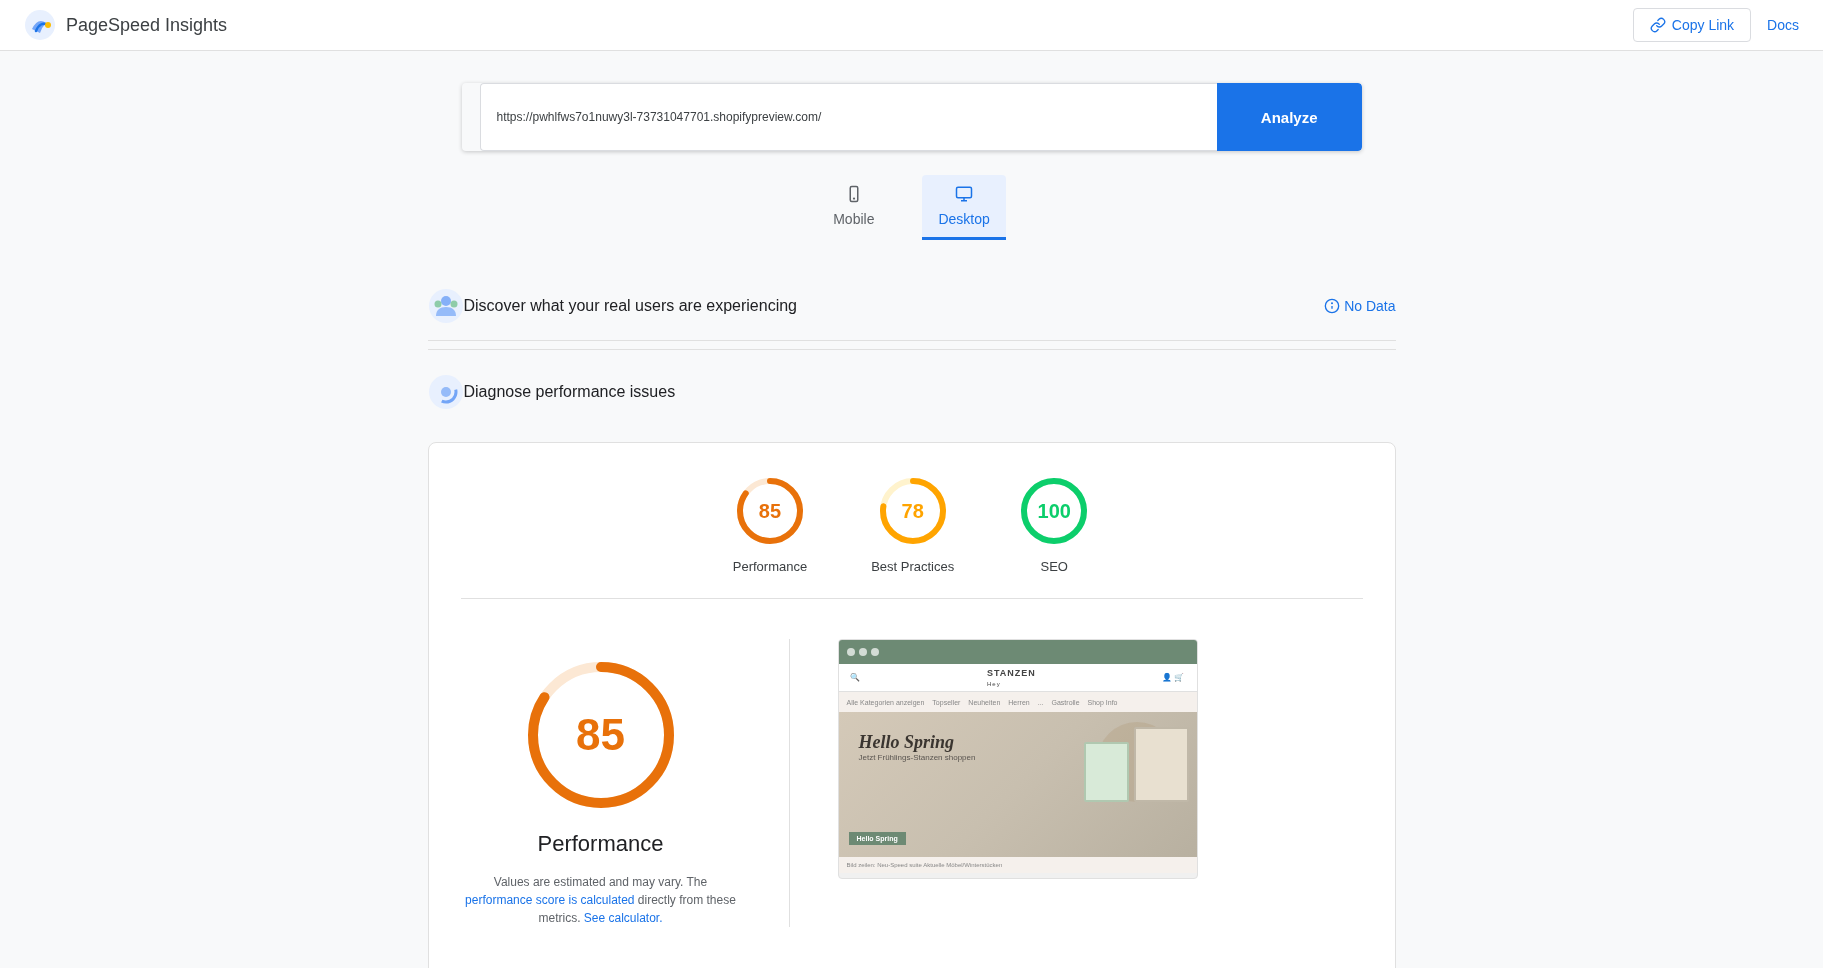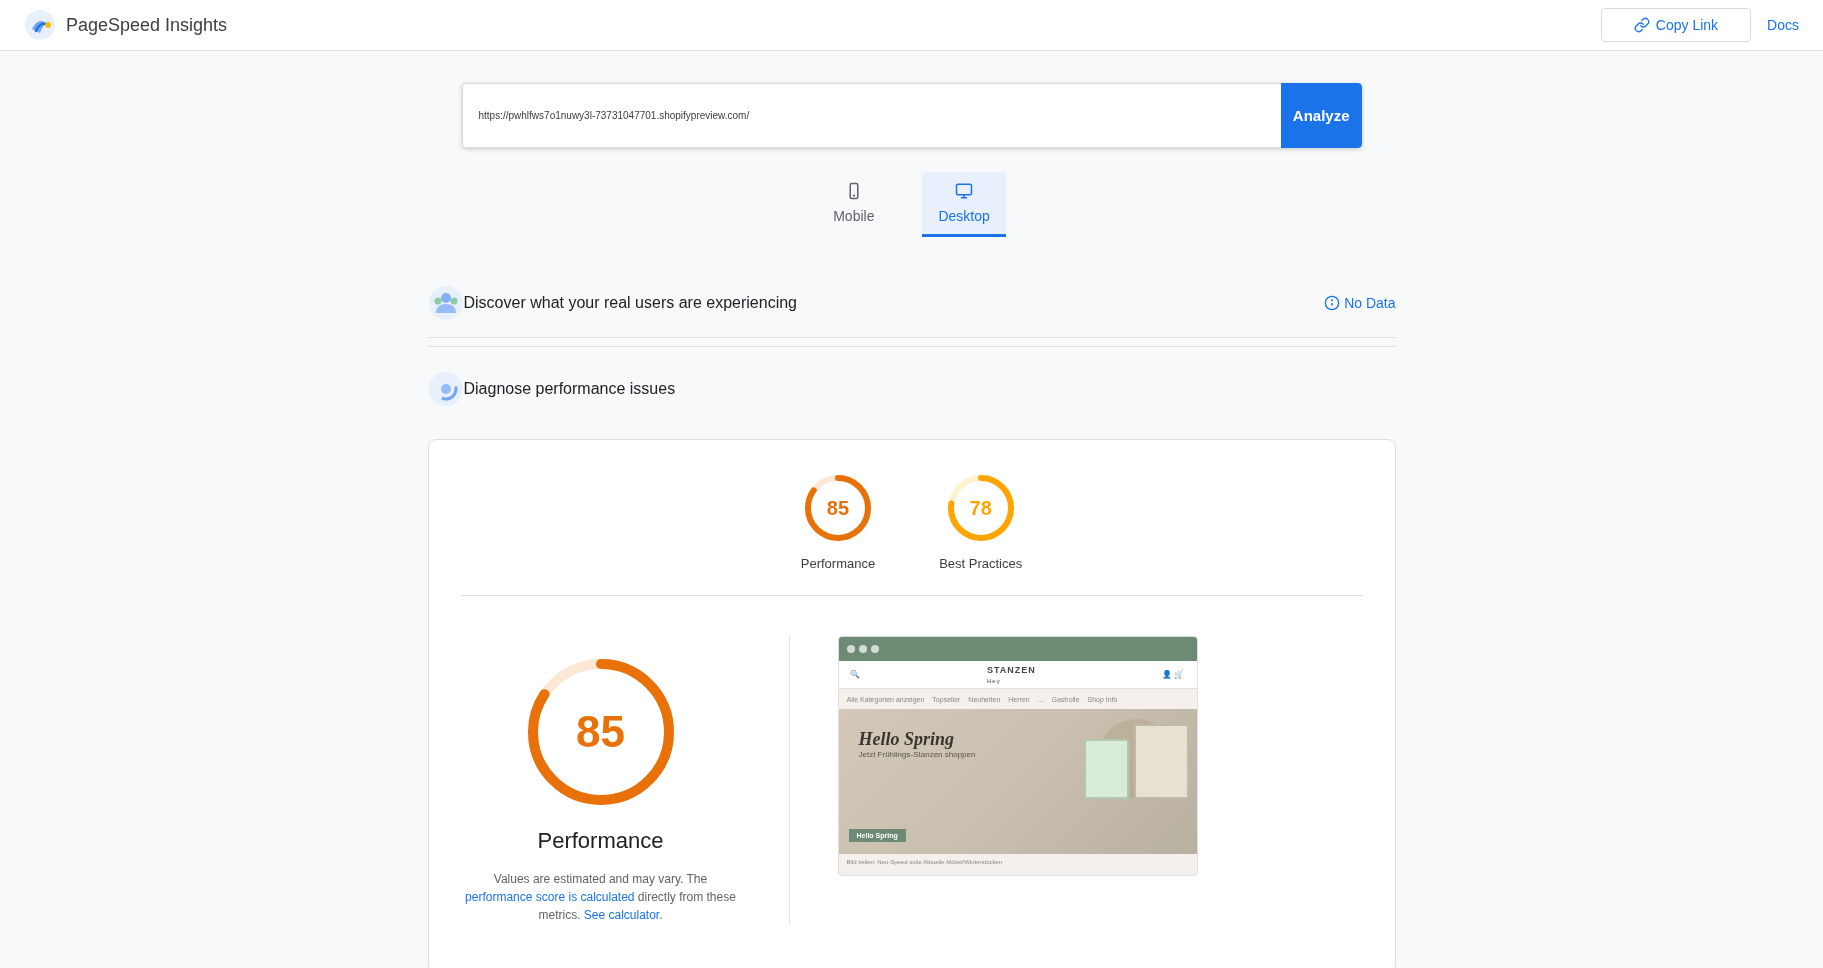--- a/index.html
+++ b/index.html
@@ -37,21 +37,21 @@
       align-items: center;
       gap: 16px;
     }
     .copy-link-btn {
       display: flex;
       align-items: center;
       gap: 6px;
       border: 1px solid #dadce0;
       background: #fff;
       border-radius: 4px;
-      padding: 8px 32px;
+      padding: 8px 16px;
       font-size: 14px;
       color: #1a73e8;
       cursor: pointer;
       font-weight: 500;
     }
     .docs-link {
       color: #1a73e8;
       font-size: 14px;
       font-weight: 500;
       text-decoration: none;
@@ -73,30 +73,31 @@
       max-width: 900px;
       box-shadow: 0 1px 4px rgba(0,0,0,0.2);
       border-radius: 4px;
       overflow: hidden;
     }
     .url-input {
       flex: 1;
       border: 1px solid #dadce0;
       border-right: none;
       padding: 26px 16px;
-      font-size: 10px;
+      font-size: 12px;
       color: #3c4043;
       outline: none;
       border-radius: 4px 0 0 4px;
+      margin-left: 18px;
     }
     .analyze-btn {
       background: #1a73e8;
       color: #fff;
       border: none;
-      padding: 14px 12px;
+      padding: 14px 44px;
       font-size: 15px;
       font-weight: 600;
       cursor: pointer;
       border-radius: 0 4px 4px 0;
     }
     .tabs-section {
       display: flex;
       justify-content: center;
       gap: 32px;
       margin-bottom: 32px;
@@ -435,20 +436,30 @@
         <div class="score-circle">
           <svg width="72" height="72" viewBox="0 0 72 72">
             <circle cx="36" cy="36" r="30" fill="none" stroke="#fff3cd" stroke-width="6"></circle>
             <circle cx="36" cy="36" r="30" fill="none" stroke="#ffa400" stroke-width="6" stroke-dasharray="146 188" stroke-linecap="round"></circle>
           </svg>
           <span class="score-number color-yellow">78</span>
         </div>
         <span class="score-label">Best Practices</span>
       </div>
 
+      <div class="score-item">
+        <div class="score-circle">
+          <svg width="72" height="72" viewBox="0 0 72 72">
+            <circle cx="36" cy="36" r="30" fill="none" stroke="#d2f5e3" stroke-width="6"></circle>
+            <circle cx="36" cy="36" r="30" fill="none" stroke="#0cce6b" stroke-width="6" stroke-dasharray="188 188" stroke-linecap="round"></circle>
+          </svg>
+          <span class="score-number color-green">100</span>
+        </div>
+        <span class="score-label">SEO</span>
+      </div>
 
     </div>
 
     <hr class="scores-divider">
 
     <div class="performance-detail">
       <div class="perf-left">
         <div class="big-circle">
           <svg width="160" height="160" viewBox="0 0 160 160">
             <circle cx="80" cy="80" r="68" fill="none" stroke="#fce8d4" stroke-width="10"></circle>

